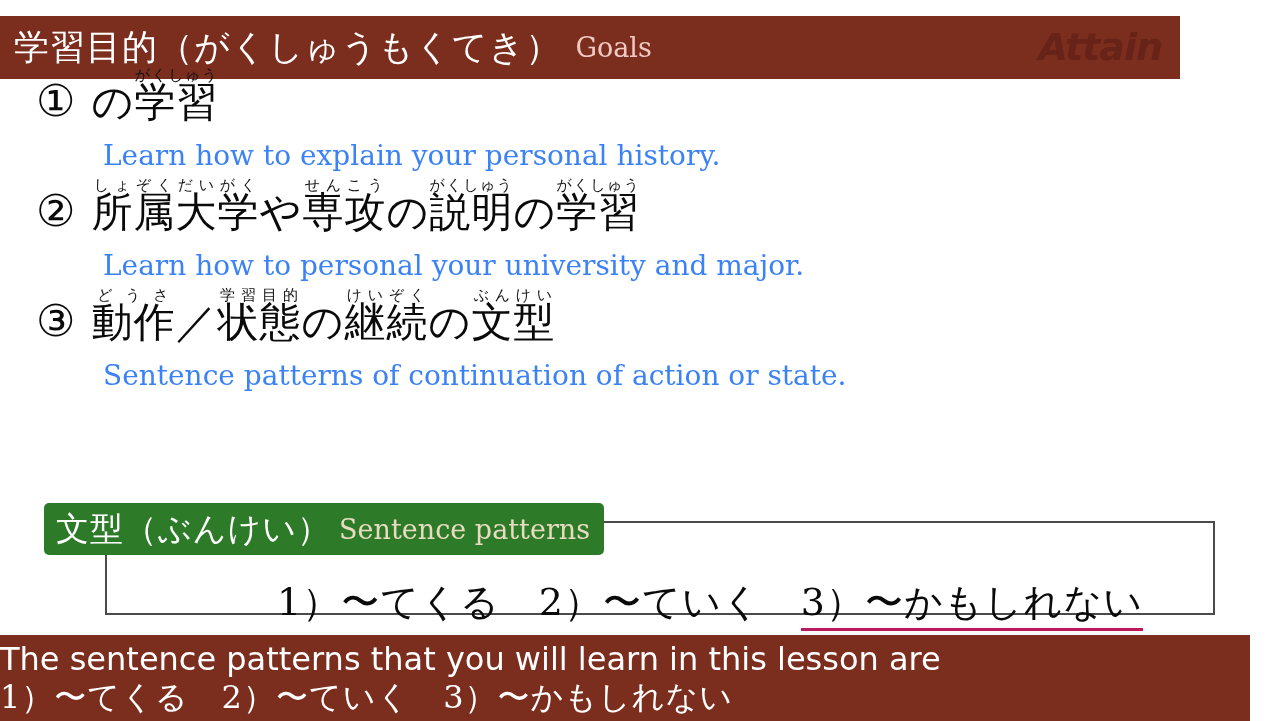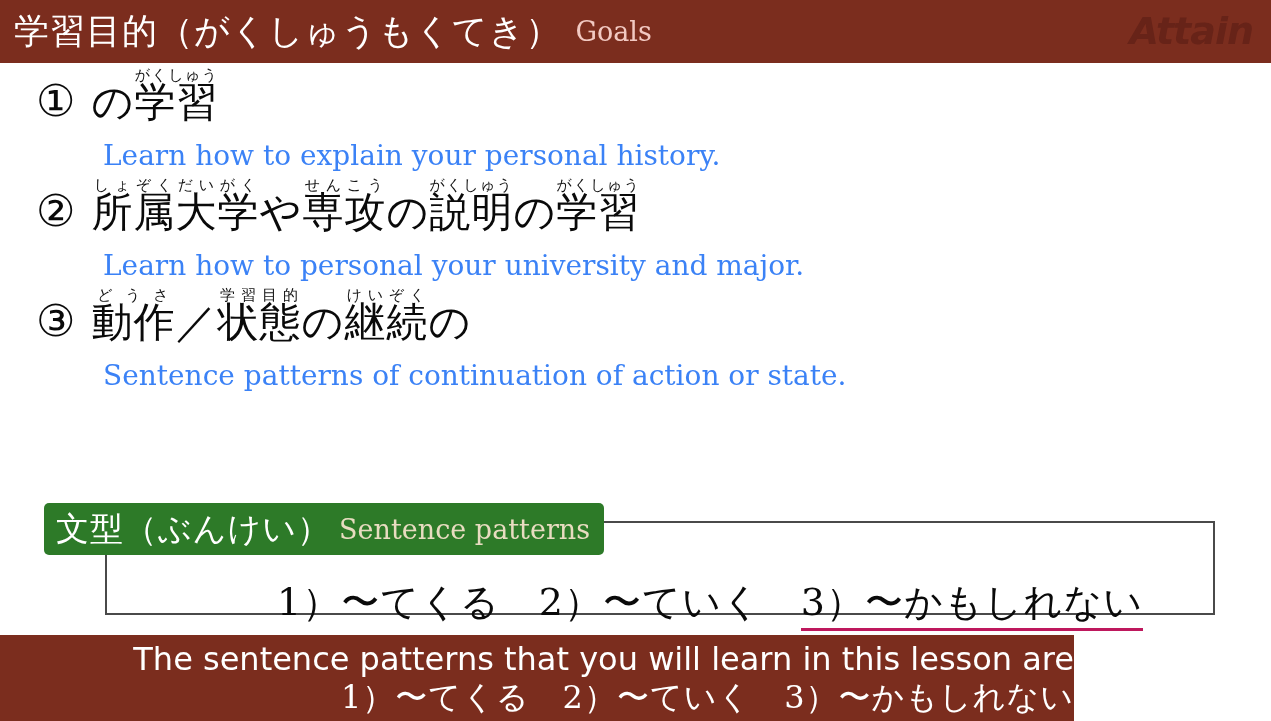--- a/index.html
+++ b/index.html
@@ -14,22 +14,22 @@
     position: relative;
     width: 1271px;
     height: 721px;
     background: #ffffff;
     overflow: hidden;
   }
 
   
   .header {
     position: absolute;
-    left: 0; top: 0;
-    width: 1271px;
+    left: 0; top: 16px;
+    width: 1180px;
     height: 63px;
     background: #7B2D1E;
     display: flex;
     align-items: center;
     text-align: right;
   }
   .header-title {
     margin-left: 14px;
     color: #ffffff;
     font-family: "DejaVu Serif", serif;
@@ -167,26 +167,26 @@
     font-size: 27px;
     margin-left: 8px;
     white-space: nowrap;
   }
 
   
   .subtitle-bar {
     position: absolute;
     left: 0;
     top: 635px;
-    width: 1074px;
+    width: 1250px;
     height: 86px;
     background: #7B2D1E;
     display: flex;
     flex-direction: column;
-    align-items: flex-end;
+    align-items: flex-start;
     justify-content: center;
   }
   .subtitle-en {
     color: #ffffff;
     font-family: "DejaVu Sans", sans-serif;
     font-size: 32px;
     line-height: 38px;
     white-space: nowrap;
   }
   .subtitle-jp {
@@ -241,20 +241,21 @@
     <div class="goal">
       <div class="goal-main">
         <span class="goal-num">③</span>
         <span class="jp-ruby">
           <ruby><span>動作</span><rt>どうさ</rt></ruby>
             <ruby><span>／</span><rt></rt></ruby>
             <ruby><span>状態</span><rt>学習目的</rt></ruby>
             <ruby><span>の</span><rt></rt></ruby>
             <ruby><span>継続</span><rt>けいぞく</rt></ruby>
             <ruby><span>の</span><rt></rt></ruby>
+            <ruby><span>文型</span><rt>ぶんけい</rt></ruby>
         </span>
       </div>
       <div class="goal-en">Sentence patterns of continuation of action or state.</div>
     </div>
 
   </div>
 
   <div class="patterns-block">
     <div class="patterns-box">
       <span class="patterns-text"><span>1）〜てくる　2）〜ていく　</span><span class="pattern-underlined">3）〜かもしれない</span></span>

